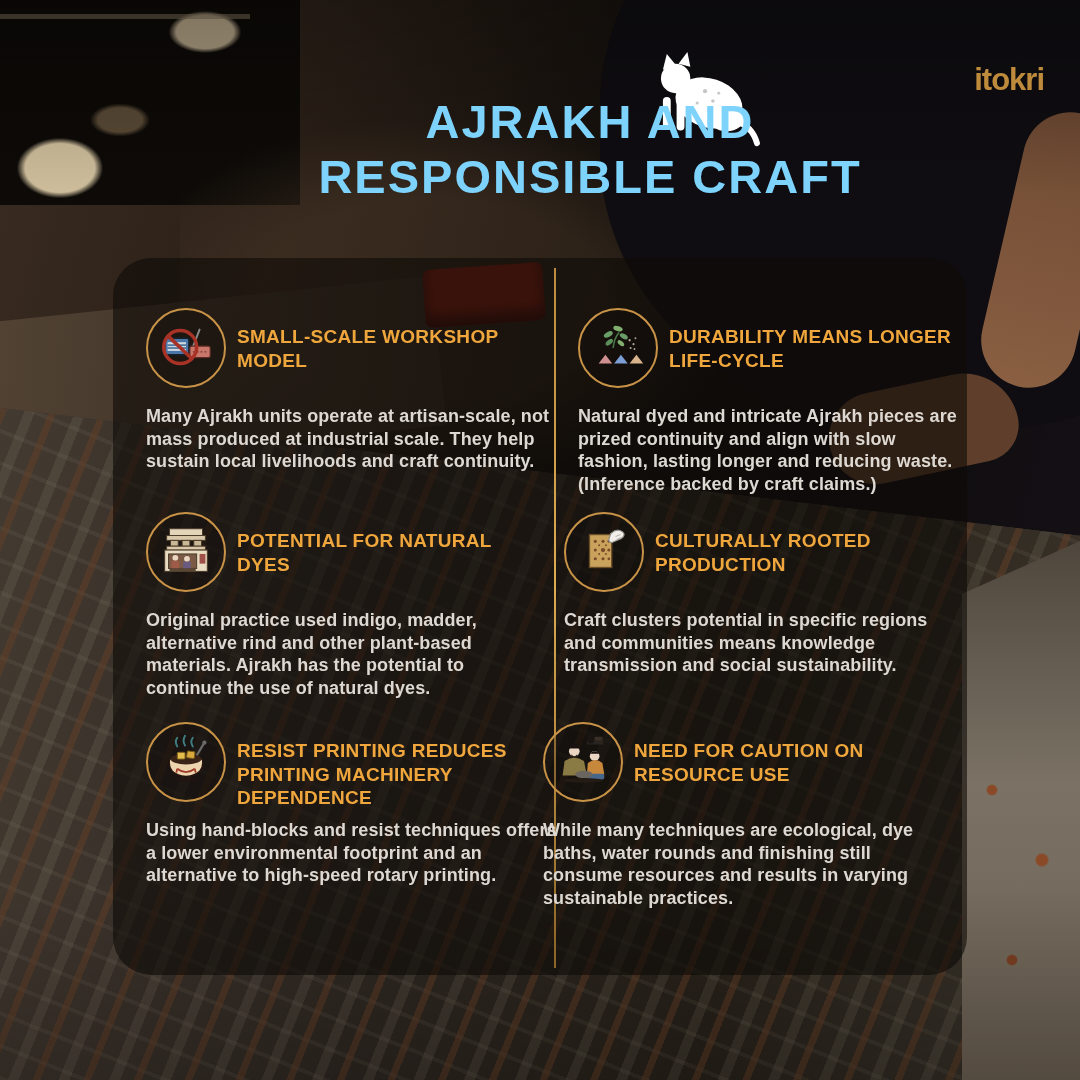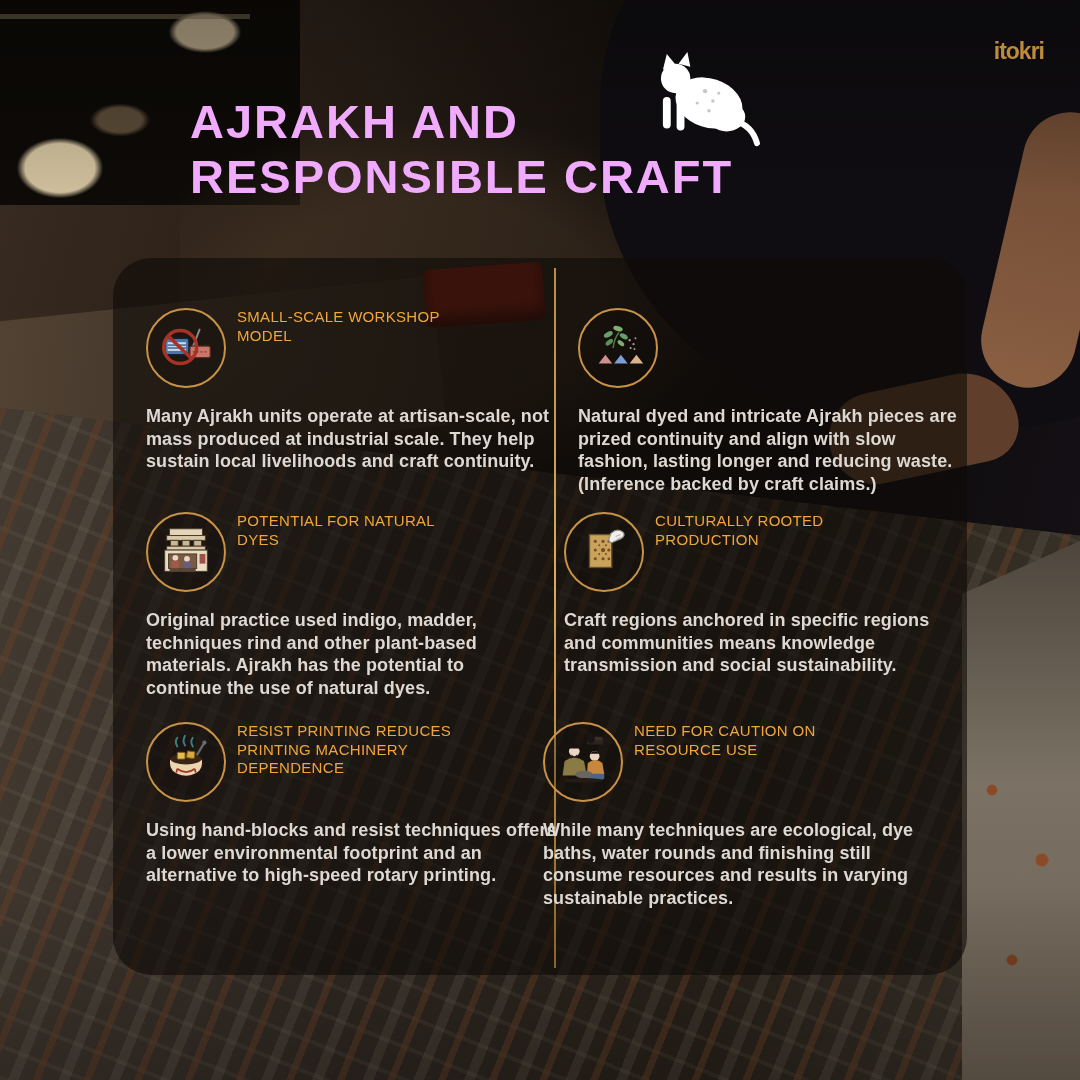--- a/index.html
+++ b/index.html
@@ -69,28 +69,28 @@
     position:absolute;inset:0;
     background:linear-gradient(180deg,rgba(0,0,0,.28),rgba(0,0,0,0) 18%,rgba(0,0,0,0) 82%,rgba(0,0,0,.22));
   }
   
   .panel{
     position:absolute;left:113px;top:258px;width:854px;height:717px;
     background:rgba(14,10,7,0.60);border-radius:38px;
   }
   
   .logo{
-    position:absolute;right:36px;top:38px;
-    font-size:23px;font-weight:700;color:#BE8B3D;letter-spacing:-1px;
+    position:absolute;right:36px;top:62px;
+    font-size:31px;font-weight:700;color:#BE8B3D;letter-spacing:-1px;
   }
   .cat{position:absolute;left:648px;top:52px;width:118px;height:98px;}
   .title{
     position:absolute;left:190px;top:94px;width:800px;margin:0;
-    text-align:left;white-space:pre-line;
-    font-size:47px;font-weight:800;letter-spacing:2px;line-height:1.18;color:#f0abfc;
+    text-align:center;white-space:pre-line;
+    font-size:47px;font-weight:800;letter-spacing:2px;line-height:1.18;color:#7dd3fc;
   }
   
   .divider{
     position:absolute;left:554px;top:268px;width:2px;height:700px;
     background:linear-gradient(180deg,#bb8c40,#dcab52 45%,#8a6426);
   }
   
   .card{position:absolute;}
   .card-1{left:146px;top:308px;width:412px;}
   .card-2{left:578px;top:308px;width:408px;}
@@ -98,22 +98,22 @@
   .card-4{left:564px;top:512px;width:408px;}
   .card-5{left:146px;top:722px;width:412px;}
   .card-6{left:543px;top:722px;width:408px;}
   .card-head{display:flex;gap:11px;align-items:flex-start;min-height:95px;}
   .icon-circle{
     flex:0 0 80px;width:80px;height:80px;border:2px solid #C99347;border-radius:50%;
     display:flex;align-items:center;justify-content:center;
     background:rgba(10,8,6,0.25);box-sizing:border-box;
   }
   .card-title{
-    margin:0 0 0;white-space:pre-line;
-    font-size:15px;font-weight:400;letter-spacing:.3px;line-height:1.24;color:#EFA63C;
+    margin:17px 0 0;white-space:pre-line;
+    font-size:19px;font-weight:700;letter-spacing:.3px;line-height:1.24;color:#EFA63C;
   }
   .card-body{
     margin:2px 0 0;white-space:pre-line;
     font-size:18px;font-weight:700;letter-spacing:.1px;line-height:1.26;color:#DDD8D2;
   }
   .card-5 .card-body{}
 </style>
 </head>
 <body>
 
@@ -195,20 +195,22 @@
               <circle cx="48" cy="28" r="1.1"></circle>
               <circle cx="45" cy="32" r="1.1"></circle>
               <circle cx="50" cy="22" r="1"></circle>
               <circle cx="49" cy="33" r="1"></circle>
             </g>
           <polygon points="12,48 19,39 26,48" fill="#cf8f8f"></polygon>
           <polygon points="28,48 35,39 42,48" fill="#7b9fd4"></polygon>
           <polygon points="44,48 51,39 58,48" fill="#d9b38c"></polygon>
         </svg>
       </span>
+      <h2 class="card-title">DURABILITY MEANS LONGER
+LIFE-CYCLE</h2>
     </div>
     <p class="card-body">Natural dyed and intricate Ajrakh pieces are
 prized continuity and align with slow
 fashion, lasting longer and reducing waste.
 (Inference backed by craft claims.)</p>
   </section>
 
   <section class="card card-3">
     <div class="card-head">
       <span class="icon-circle">
@@ -228,21 +230,21 @@
           <circle cx="33" cy="39" r="3" fill="#ead6c2"></circle>
             <rect x="29" y="42" width="8" height="7" fill="#6a5a80"></rect>
           <rect x="46" y="34" width="6" height="10" fill="#a05048"></rect>
           <rect x="15" y="49" width="27" height="3" fill="#5a4634"></rect>
         </svg>
       </span>
       <h2 class="card-title">POTENTIAL FOR NATURAL
 DYES</h2>
     </div>
     <p class="card-body">Original practice used indigo, madder,
-techniques rind and other plant-based
+alternative rind and other plant-based
 materials. Ajrakh has the potential to
 continue the use of natural dyes.</p>
   </section>
 
   <section class="card card-4">
     <div class="card-head">
       <span class="icon-circle">
         <svg width="62" height="62" viewBox="0 0 64 64">
           <rect x="17" y="14" width="23" height="34" fill="#c9a35c" stroke="#6a4c28" stroke-width="1.4"></rect>
           <g fill="#7a4a2a">
@@ -260,21 +262,21 @@
               <circle cx="27" cy="34" r="1"></circle>
               <circle cx="34" cy="34" r="1"></circle>
           </g>
           <path d="M39 13 q6 -6 12 -2 q4 3 -1 7 l-9 4 q-4 1 -4 -3 z" fill="#f2efe8" stroke="#8a8a86" stroke-width="1.2"></path>
           <path d="M44 16 l5 -2 M45 19 l5 -2" stroke="#b0ada6" stroke-width="1" fill="none"></path>
         </svg>
       </span>
       <h2 class="card-title">CULTURALLY ROOTED
 PRODUCTION</h2>
     </div>
-    <p class="card-body">Craft regions anchored in specific regions
+    <p class="card-body">Craft clusters potential in specific regions
 and communities means knowledge
 transmission and social sustainability.</p>
   </section>
 
   <section class="card card-5">
     <div class="card-head">
       <span class="icon-circle">
         <svg width="62" height="62" viewBox="0 0 64 64">
           <g stroke="#3f7d82" stroke-width="2" fill="none" stroke-linecap="round">
             <path d="M23 7 q-3 4 0 9"></path>

